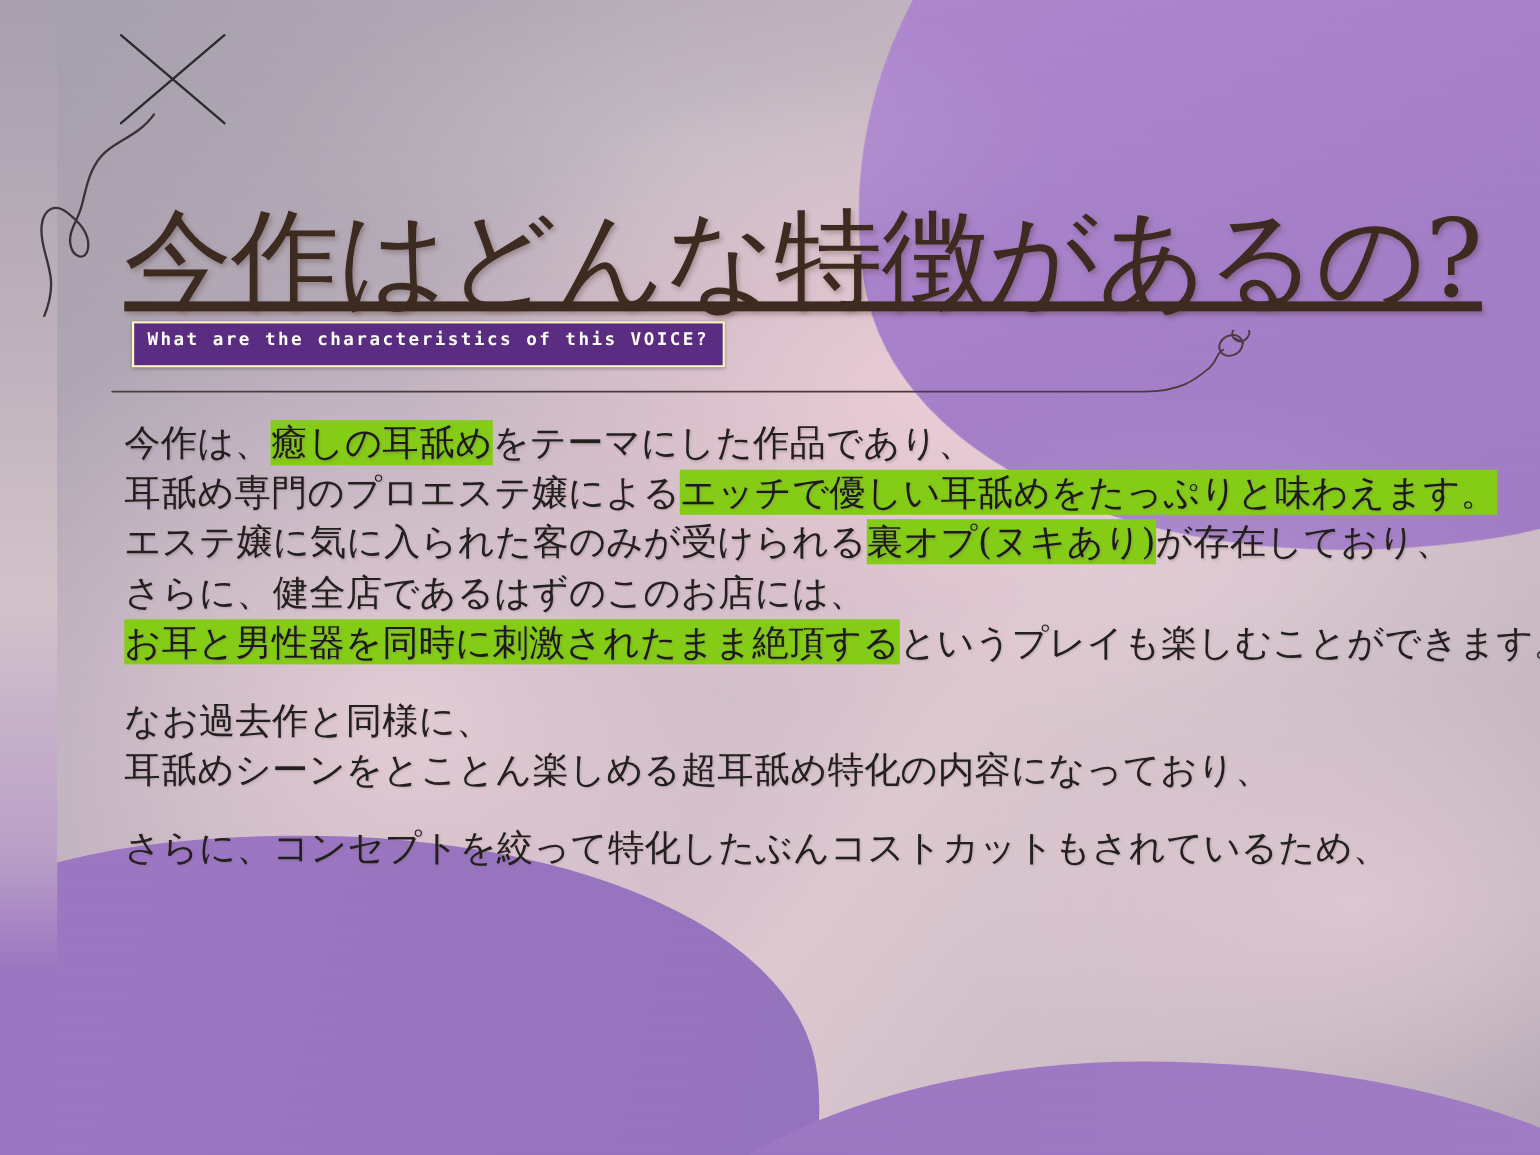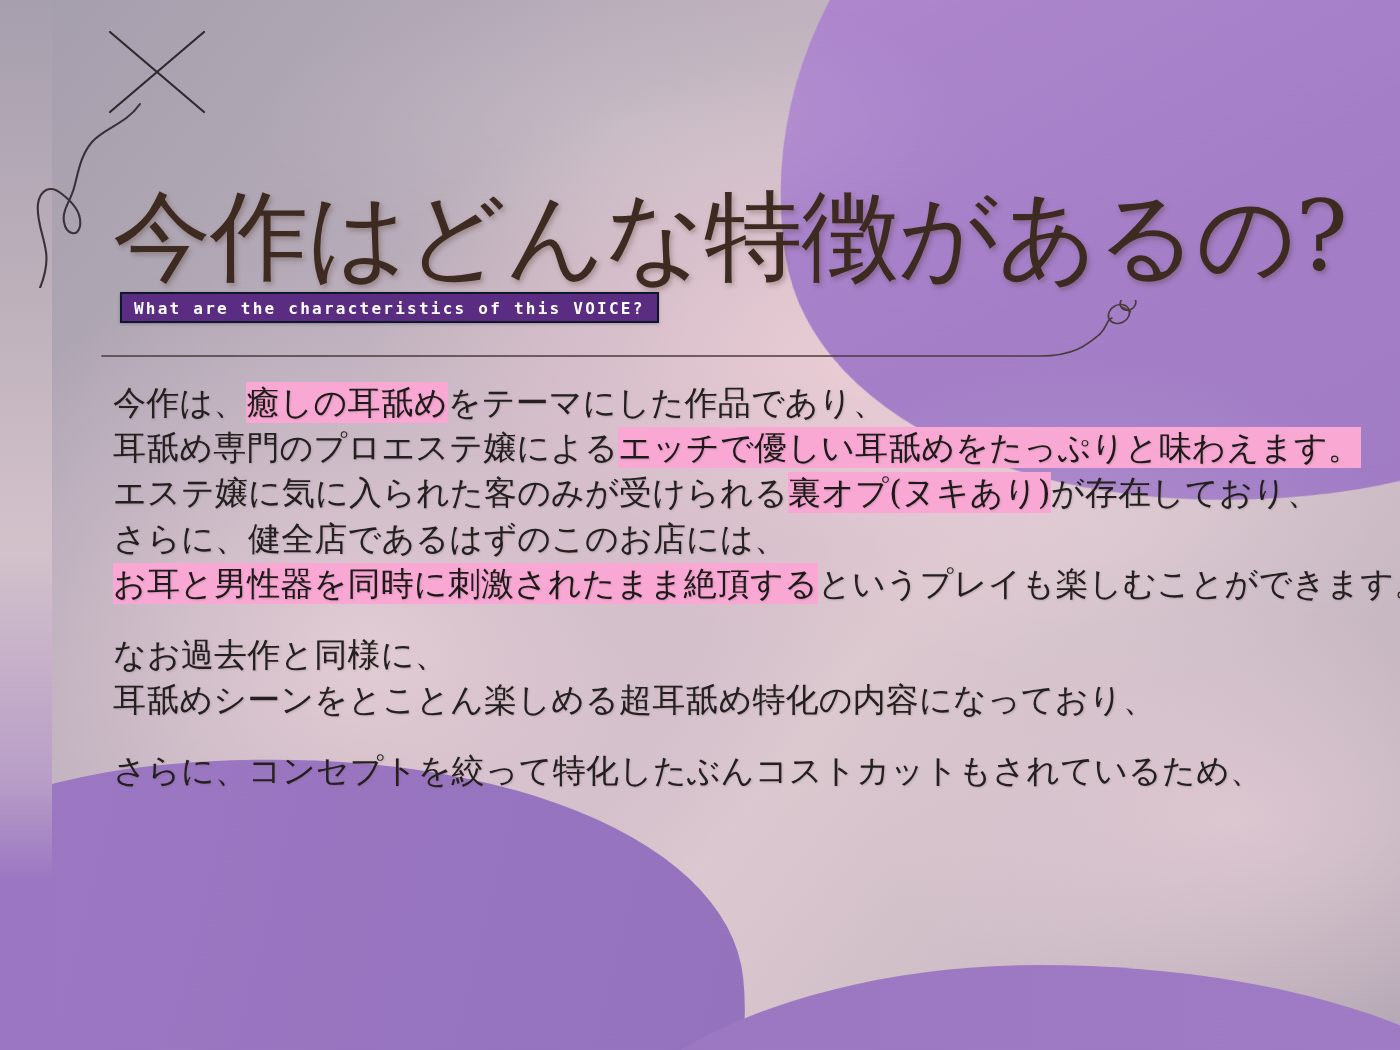--- a/index.html
+++ b/index.html
@@ -92,26 +92,27 @@
   
   .heading{
     position:absolute;left:113px;top:186px;
     font-family:"DejaVu Serif", serif;
     font-size:98px;line-height:1.04;
     color:#3d2a20;
     font-weight:normal;
     letter-spacing:-.01em;
     white-space:nowrap;
     text-shadow:2px 3px 5px rgba(70,40,30,.30);
+    text-decoration:underline;
   }
   .sub-bar{
     position:absolute;left:120px;top:292px;
     background:#5b2d82;
-    border:2px solid #0f172a;
-    padding:5px 12px 3px 12px;
+    border:2px solid #fef9c3;
+    padding:5px 12px 14px 12px;
     color:#ffffff;
     font-family:"DejaVu Sans Mono", monospace;
     font-size:16px;font-weight:bold;letter-spacing:.14em;
     white-space:nowrap;
     box-shadow:0 1px 3px rgba(0,0,0,.25);
   }
 
   
   .divider-wrap{position:absolute;left:100px;top:300px;width:1070px;height:90px;}
 
@@ -122,21 +123,21 @@
     color:#23201f;
     font-size:33px;
     line-height:1.37;
     letter-spacing:.005em;
     text-shadow:1px 1px 2px rgba(120,90,100,.28);
   }
   .para{margin:0 0 26px 0;}
   .para:last-child{margin-bottom:16px;}
   .ln{display:block;white-space:nowrap;}
   mark.hl{
-    background:#f9a8d4;color:#1d1a19;padding:1px 0;
+    background:#84cc16;color:#1d1a19;padding:1px 0;
     box-decoration-break:clone;-webkit-box-decoration-break:clone;
   }
 </style>
 </head>
 <body>
 
 <div id="stage">
 
   <div class="bg-base"></div>
   <div class="blob-ur"></div>

